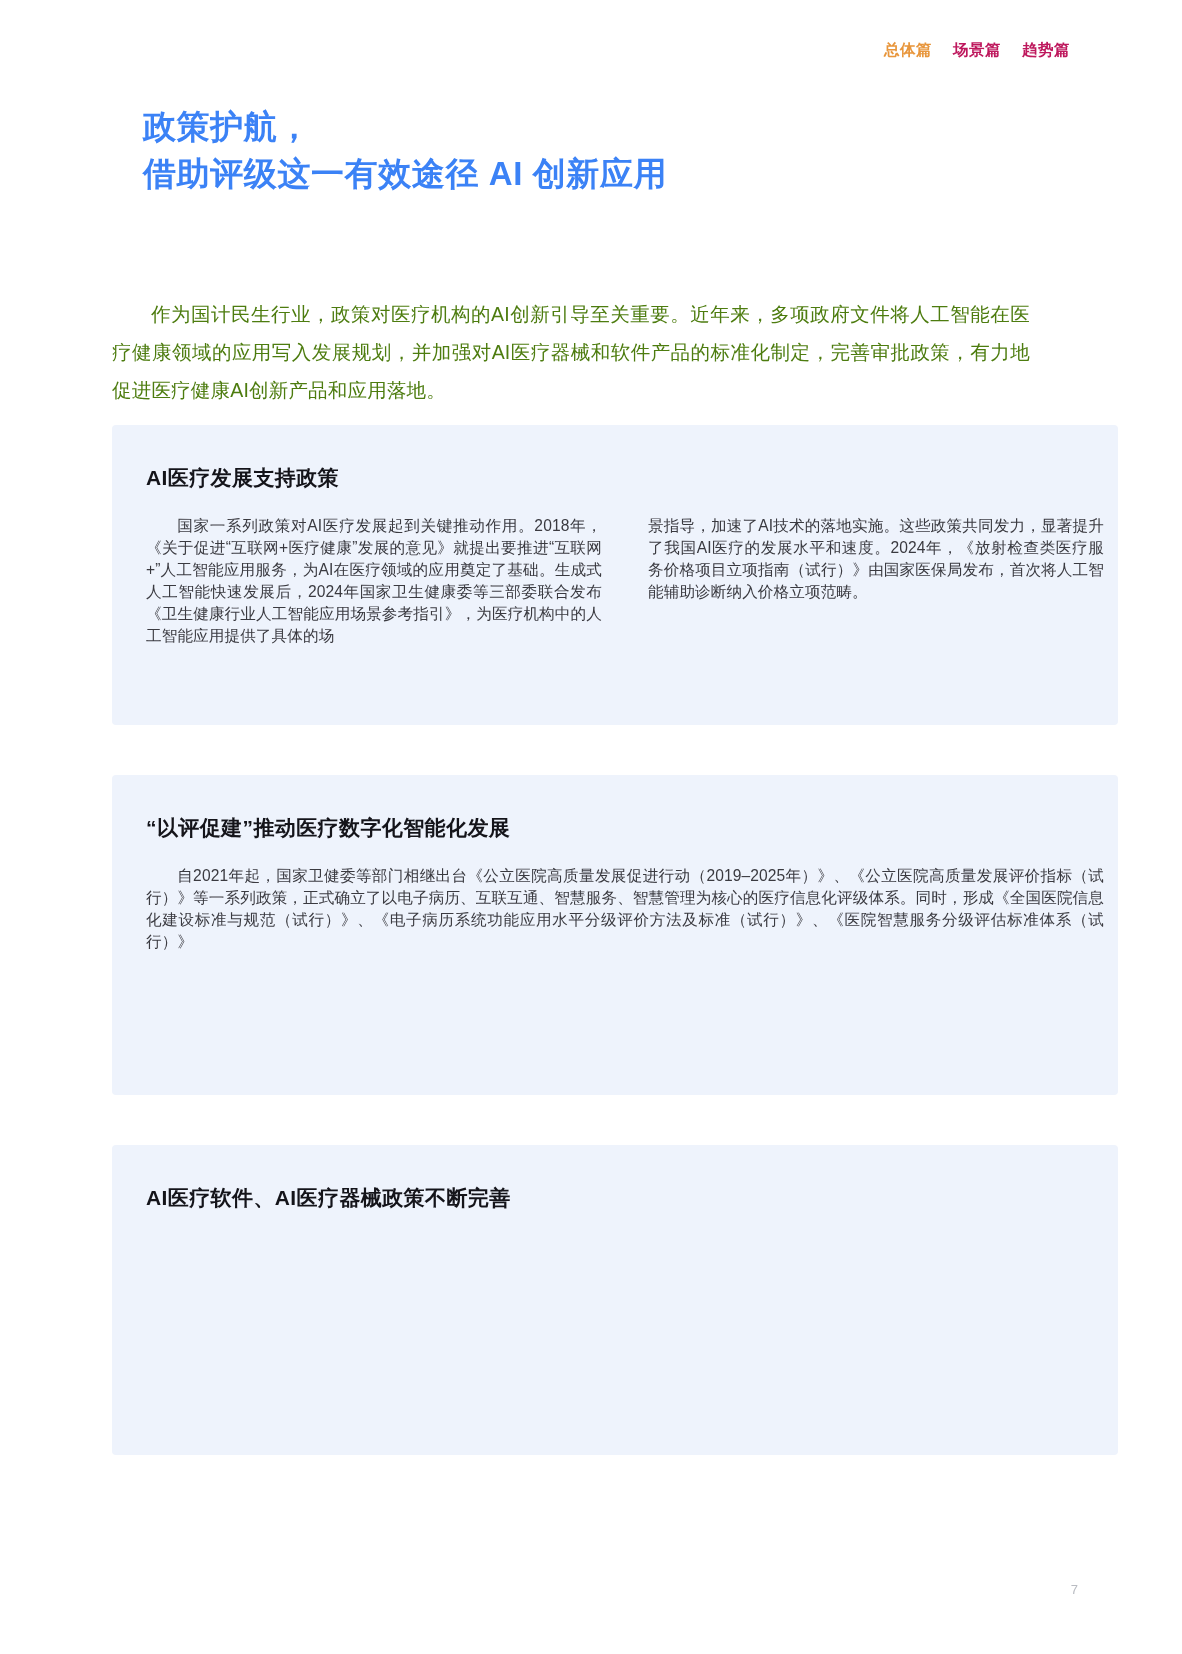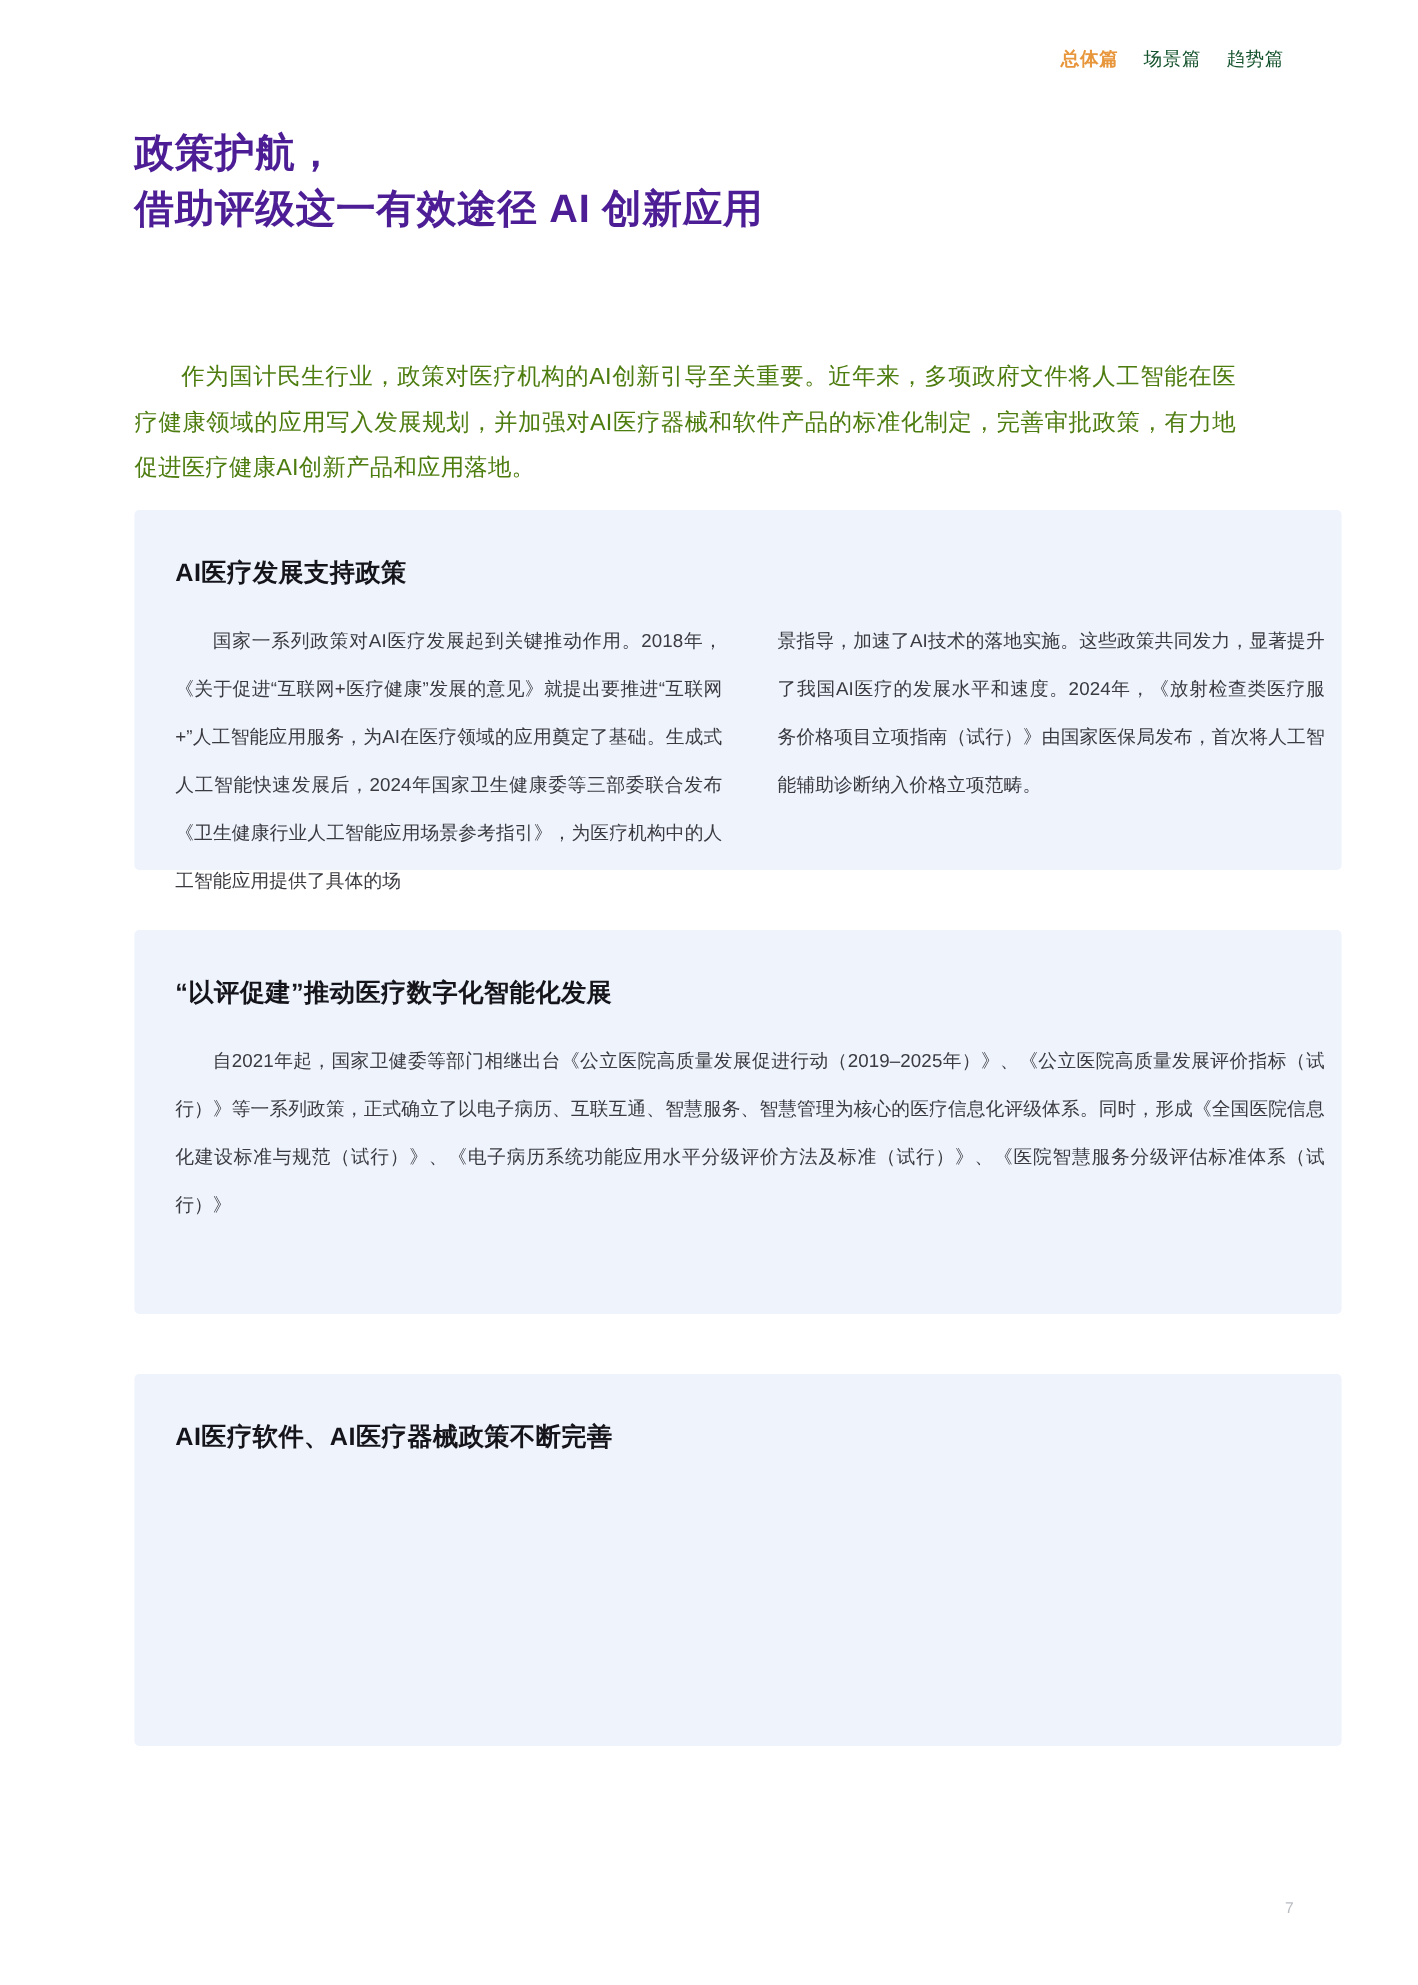--- a/index.html
+++ b/index.html
@@ -28,44 +28,45 @@
     position: absolute;
     top: 42px;
     right: 112px;
     display: flex;
     align-items: center;
     gap: 21px;
   }
   .topnav-item {
     font-size: 15.5px;
     letter-spacing: 0.5px;
-    color: #14532d;
-    font-weight: 400;
+    color: #be185d;
+    font-weight: 700;
     line-height: 1;
     white-space: nowrap;
   }
   .topnav-item.active {
     color: #e8963c;
     font-weight: 700;
   }
 
   
   .title-block {
     position: absolute;
     top: 103px;
     left: 112px;
     width: 900px;
   }
   .title-line {
-    color: #4c1d95;
+    color: #3b82f6;
     font-weight: 700;
     font-size: 33px;
     line-height: 47px;
     letter-spacing: 0.6px;
     white-space: nowrap;
+    margin-left: 31px;
   }
 
   
   .intro {
     position: absolute;
     top: 275px;
     left: 112px;
     width: 918px;
     font-size: 19.5px;
     line-height: 38px;
@@ -101,21 +102,21 @@
   }
 
   .card-columns {
     display: flex;
     gap: 46px;
   }
   .card-col {
     flex: 1 1 0;
     min-width: 0;
     font-size: 15.6px;
-    line-height: 40px;
+    line-height: 22px;
     color: #3a3a40;
     text-align: justify;
     text-justify: inter-ideograph;
     letter-spacing: 0.1px;
   }
   .card-col.indent {
     text-indent: 2em;
   }
 
   

